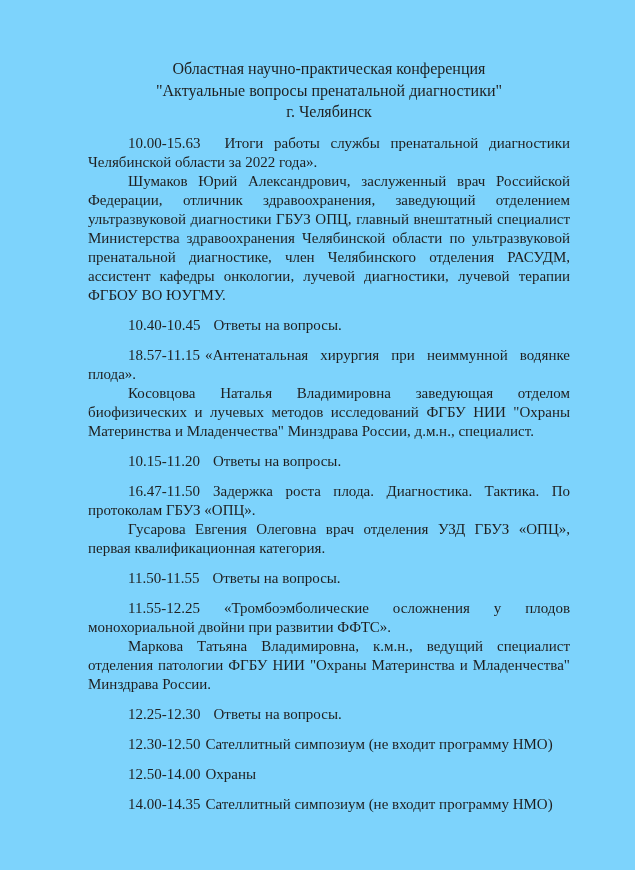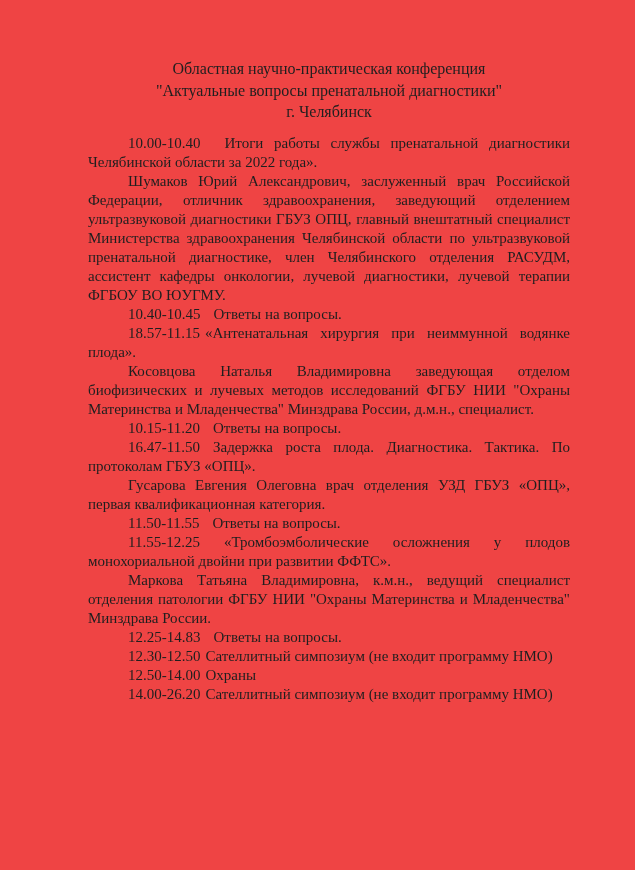--- a/index.html
+++ b/index.html
@@ -4,21 +4,21 @@
 <style>
   html, body {
     margin: 0;
     padding: 0;
     background: #ffffff;
   }
   .page {
     position: relative;
     width: 635px;
     height: 870px;
-    background: #ef4444;
+    background: #7dd3fc;
     box-sizing: border-box;
     padding: 58px 65px 0 88px;
     font-family: "Liberation Serif", "DejaVu Serif", serif;
     color: #1f1f1f;
     overflow: hidden;
   }
   .header {
     text-align: center;
     font-size: 16px;
     line-height: 21.5px;
@@ -30,20 +30,21 @@
     margin-top: 11px;
   }
   .para {
     margin: 0;
     font-size: 15px;
     line-height: 19px;
     text-align: justify;
     text-indent: 40px;
   }
   .para.spaced {
+    margin-top: 11px;
   }
   .time {
     white-space: nowrap;
   }
   .gap {
     display: inline-block;
     height: 1px;
   }
   .gap-sm   { width: 5px; }
   .gap-med  { width: 13px; }
@@ -52,29 +53,29 @@
 </head>
 <body>
 
 <div class="page">
   <div class="header">
     <div class="header-line">Областная научно-практическая конференция</div>
     <div class="header-line">"Актуальные вопросы пренатальной диагностики"</div>
     <div class="header-line">г. Челябинск</div>
   </div>
   <div class="program">
-      <p class="para"><span class="time">10.00-10.40</span><span class="gap gap-wide"></span><span>Итоги работы службы пренатальной диагностики Челябинской области за 2022 года».</span></p>
+      <p class="para"><span class="time">10.00-15.63</span><span class="gap gap-wide"></span><span>Итоги работы службы пренатальной диагностики Челябинской области за 2022 года».</span></p>
       <p class="para"><span>Шумаков Юрий Александрович, заслуженный врач Российской Федерации, отличник здравоохранения, заведующий отделением ультразвуковой диагностики ГБУЗ ОПЦ, главный внештатный специалист Министерства здравоохранения Челябинской области по ультразвуковой пренатальной диагностике, член Челябинского отделения РАСУДМ, ассистент кафедры онкологии, лучевой диагностики, лучевой терапии ФГБОУ ВО ЮУГМУ.</span></p>
       <p class="para spaced"><span class="time">10.40-10.45</span><span class="gap gap-med"></span><span>Ответы на вопросы.</span></p>
       <p class="para spaced"><span class="time">18.57-11.15</span><span class="gap gap-sm"></span><span>«Антенатальная хирургия при неиммунной водянке плода».</span></p>
       <p class="para"><span>Косовцова Наталья Владимировна заведующая отделом биофизических и лучевых методов исследований ФГБУ НИИ "Охраны Материнства и Младенчества" Минздрава России, д.м.н., специалист.</span></p>
       <p class="para spaced"><span class="time">10.15-11.20</span><span class="gap gap-med"></span><span>Ответы на вопросы.</span></p>
       <p class="para spaced"><span class="time">16.47-11.50</span><span class="gap gap-med"></span><span>Задержка роста плода. Диагностика. Тактика. По протоколам ГБУЗ «ОПЦ».</span></p>
       <p class="para"><span>Гусарова Евгения Олеговна врач отделения УЗД ГБУЗ «ОПЦ», первая квалификационная категория.</span></p>
       <p class="para spaced"><span class="time">11.50-11.55</span><span class="gap gap-med"></span><span>Ответы на вопросы.</span></p>
       <p class="para spaced"><span class="time">11.55-12.25</span><span class="gap gap-wide"></span><span>«Тромбоэмболические осложнения у плодов монохориальной двойни при развитии ФФТС».</span></p>
       <p class="para"><span>Маркова Татьяна Владимировна, к.м.н., ведущий специалист отделения патологии ФГБУ НИИ "Охраны Материнства и Младенчества" Минздрава России.</span></p>
-      <p class="para spaced"><span class="time">12.25-14.83</span><span class="gap gap-med"></span><span>Ответы на вопросы.</span></p>
+      <p class="para spaced"><span class="time">12.25-12.30</span><span class="gap gap-med"></span><span>Ответы на вопросы.</span></p>
       <p class="para spaced"><span class="time">12.30-12.50</span><span class="gap gap-sm"></span><span>Сателлитный симпозиум (не входит программу НМО)</span></p>
       <p class="para spaced"><span class="time">12.50-14.00</span><span class="gap gap-sm"></span><span>Охраны</span></p>
-      <p class="para spaced"><span class="time">14.00-26.20</span><span class="gap gap-sm"></span><span>Сателлитный симпозиум (не входит программу НМО)</span></p>
+      <p class="para spaced"><span class="time">14.00-14.35</span><span class="gap gap-sm"></span><span>Сателлитный симпозиум (не входит программу НМО)</span></p>
     </div>
 </div>
 
 </body></html>

